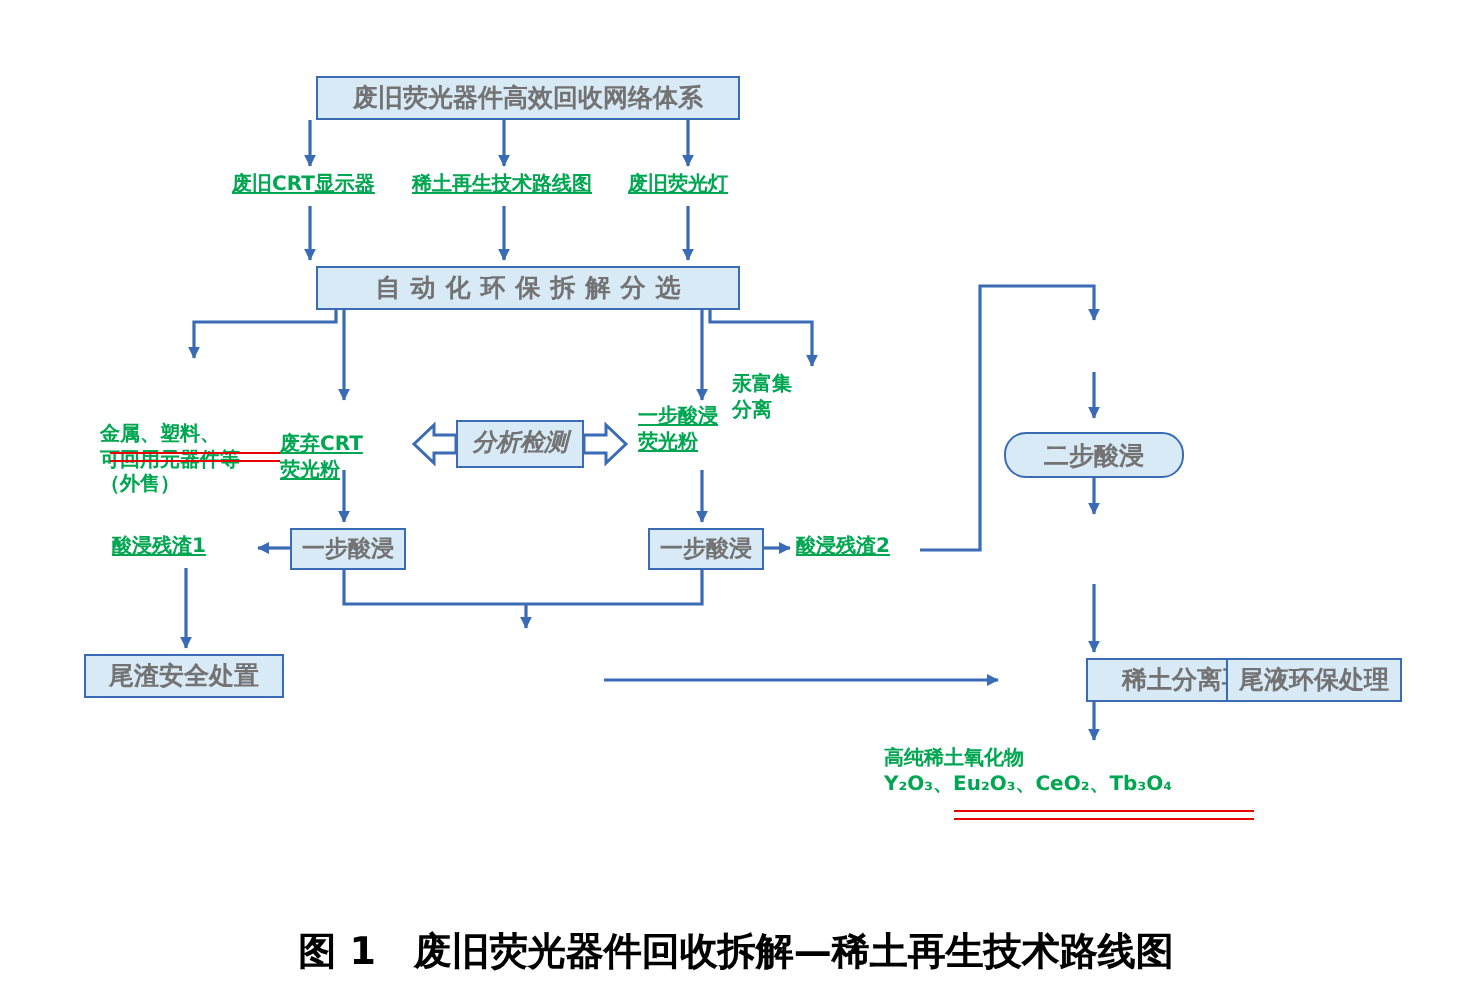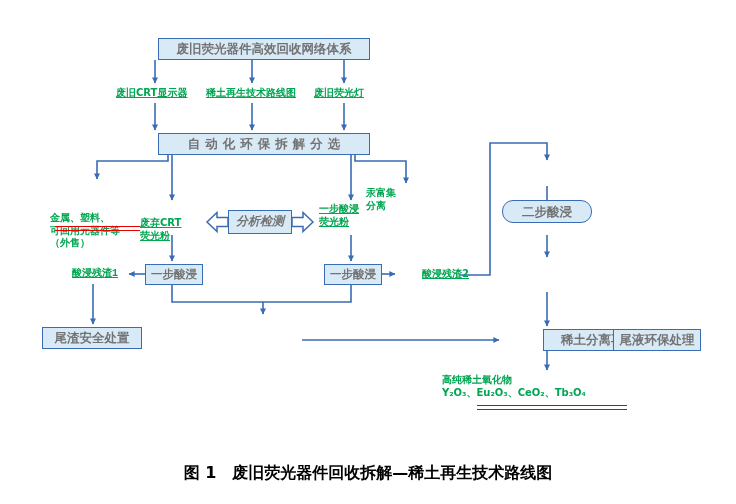--- a/index.html
+++ b/index.html
@@ -19,21 +19,21 @@
     text-align:left; line-height:1.25; white-space:nowrap;
   }
   .glabel .ln { display:block; }
   .u { text-decoration:underline; text-decoration-thickness:1px; }
   .redline {
     position:absolute; height:4.5px; box-sizing:border-box;
     border-top:1.6px solid #E60000; border-bottom:1.6px solid #E60000;
   }
   .caption {
     position:absolute; left:0; width:736px; text-align:center;
-    color:#000; font-weight:bold; font-size:16px;
+    color:#000; font-weight:bold; font-size:19px;
   }
 </style>
 </head>
 <body>
 
 <div class="canvas">
 
   <svg class="wires" width="736" height="504" viewBox="0 0 736 504">
     <defs>
       <marker id="ah" markerWidth="7" markerHeight="7" refX="5.6" refY="3" orient="auto" markerUnits="userSpaceOnUse">
@@ -98,28 +98,28 @@
   <div class="glabel" style="left:319px;top:203px;width:65px;">
     <span class="ln u">一步酸浸</span>
     <span class="ln u">荧光粉</span>
   </div>
 
   <div class="glabel" style="left:366px;top:187px;width:50px;">
     <span class="ln">汞富集</span>
     <span class="ln">分离</span>
   </div>
 
-  <div class="box" style="left:502px;top:200px;width:90px;height:23px;border-radius:11px;">二步酸浸</div>
+  <div class="box" style="left:502px;top:216px;width:90px;height:23px;border-radius:11px;">二步酸浸</div>
 
 
   <div class="box" style="left:145px;top:264px;width:58px;height:21px;font-size:11.5px;">一步酸浸</div>
   <div class="box" style="left:324px;top:264px;width:58px;height:21px;font-size:11.5px;">一步酸浸</div>
 
-  <div class="glabel u" style="left:72px;top:268px;width:64px;font-family:Liberation Mono, monospace;">酸浸残渣1</div>
-  <div class="glabel u" style="left:398px;top:268px;width:64px;margin-left:24px;">酸浸残渣2</div>
+  <div class="glabel u" style="left:56px;top:268px;width:64px;">酸浸残渣1</div>
+  <div class="glabel u" style="left:398px;top:268px;width:64px;">酸浸残渣2</div>
 
   <div class="box" style="left:42px;top:327px;width:100px;height:22px;">尾渣安全处置</div>
 
 
   <div class="box" style="left:503px;top:329px;width:111px;height:22px;margin-left:40px;">稀土分离再生</div>
   <div class="box" style="left:613px;top:329px;width:88px;height:22px;">尾液环保处理</div>
 
   <div class="glabel" style="left:442px;top:374px;width:155px;">
     <span class="ln">高纯稀土氧化物</span>
     <span class="ln">Y₂O₃、Eu₂O₃、CeO₂、Tb₃O₄</span>

